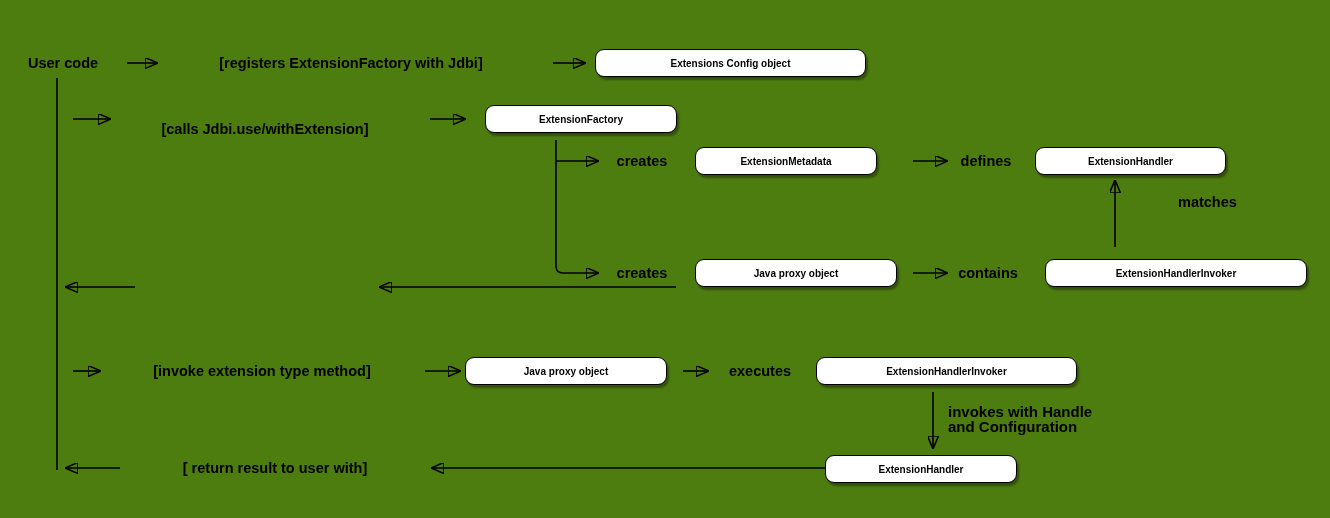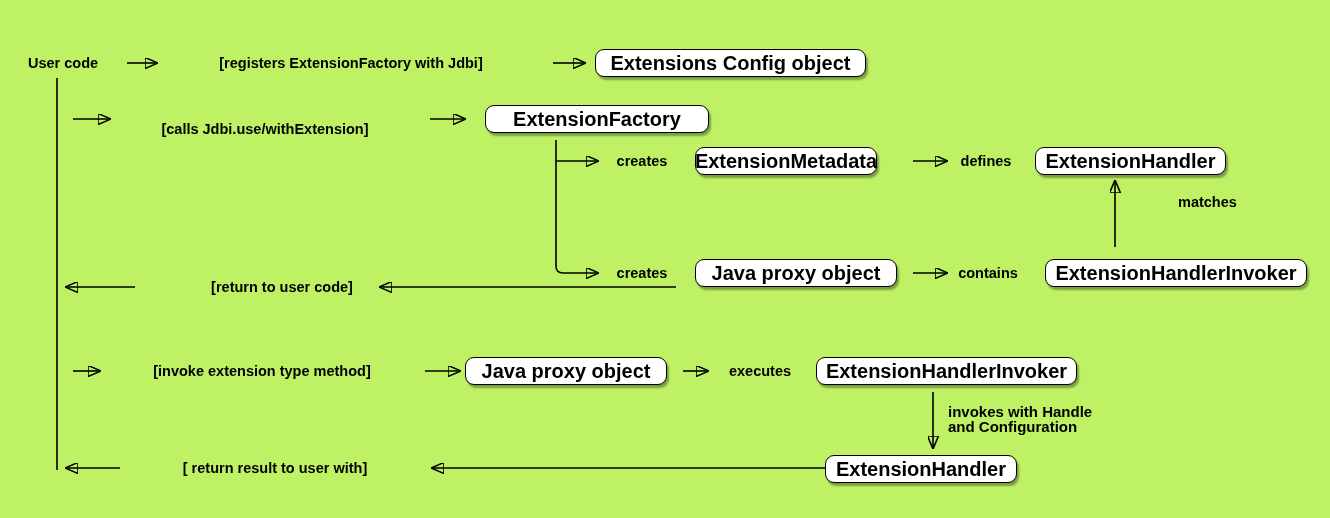--- a/index.html
+++ b/index.html
@@ -1,20 +1,20 @@
 <!DOCTYPE html>
 <html><head>
 <meta charset="utf-8">
 <style>
   html, body { margin: 0; padding: 0; background: #ffffff; }
   .canvas {
     position: relative;
     width: 1330px;
     height: 518px;
-    background: #bef264;
+    background: #4d7c0f;
     font-family: "Liberation Sans", sans-serif;
     font-weight: bold;
     color: #000000;
     overflow: hidden;
   }
   svg.wires {
     position: absolute;
     left: 0; top: 0;
     width: 1330px; height: 518px;
   }
@@ -27,21 +27,21 @@
     position: absolute;
     box-sizing: border-box;
     height: 28px;
     border: 1.6px solid #000000;
     border-radius: 9px;
     background: #ffffff;
     box-shadow: 2px 3px 2px rgba(0,0,0,0.35);
     display: flex;
     align-items: center;
     justify-content: center;
-    font-size: 20px;
+    font-size: 10px;
     white-space: nowrap;
     z-index: 2;
   }
   .lbl {
     position: absolute;
     font-size: 14.5px;
     line-height: 16px;
     white-space: nowrap;
     z-index: 2;
   }
@@ -87,35 +87,34 @@
     <line x1="825" y1="468" x2="432" y2="468" marker-end="url(#arrow)"></line>
     <line x1="120" y1="468" x2="66" y2="468" marker-end="url(#arrow)"></line>
   </svg>
 
   <div class="lbl" style="left:28px; top:55px;">User code</div>
 
   <div class="lbl center" style="left:205px; top:55px; width:292px;">[registers ExtensionFactory with Jdbi]</div>
   <div class="node" style="left:595px; top:49px; width:271px;">Extensions Config object</div>
 
   <div class="lbl center" style="left:150px; top:121px; width:230px;">[calls Jdbi.use/withExtension]</div>
-  <div class="node" style="left:485px; top:105px; width:224px;">ExtensionFactory</div>
+  <div class="node" style="left:485px; top:105px; width:192px;">ExtensionFactory</div>
 
   <div class="lbl center" style="left:610px; top:153px; width:64px;">creates</div>
   <div class="node" style="left:695px; top:147px; width:182px;">ExtensionMetadata</div>
   <div class="lbl center" style="left:950px; top:153px; width:72px;">defines</div>
   <div class="node" style="left:1035px; top:147px; width:191px;">ExtensionHandler</div>
 
   <div class="lbl" style="left:1133px; top:194px;margin-left:45px;">matches</div>
 
   <div class="lbl center" style="left:610px; top:265px; width:64px;">creates</div>
   <div class="node" style="left:695px; top:259px; width:202px;">Java proxy object</div>
   <div class="lbl center" style="left:948px; top:265px; width:80px;">contains</div>
   <div class="node" style="left:1045px; top:259px; width:262px;">ExtensionHandlerInvoker</div>
 
-  <div class="lbl center" style="left:186px; top:279px; width:192px;">[return to user code]</div>
 
   <div class="lbl center" style="left:143px; top:363px; width:238px;">[invoke extension type method]</div>
   <div class="node" style="left:465px; top:357px; width:202px;">Java proxy object</div>
   <div class="lbl center" style="left:722px; top:363px; width:76px;">executes</div>
   <div class="node" style="left:816px; top:357px; width:261px;">ExtensionHandlerInvoker</div>
 
   <div class="lbl" style="left:948px; top:405px;">
     <div class="note-line">invokes with Handle</div>
     <div class="note-line">and Configuration</div>
   </div>

